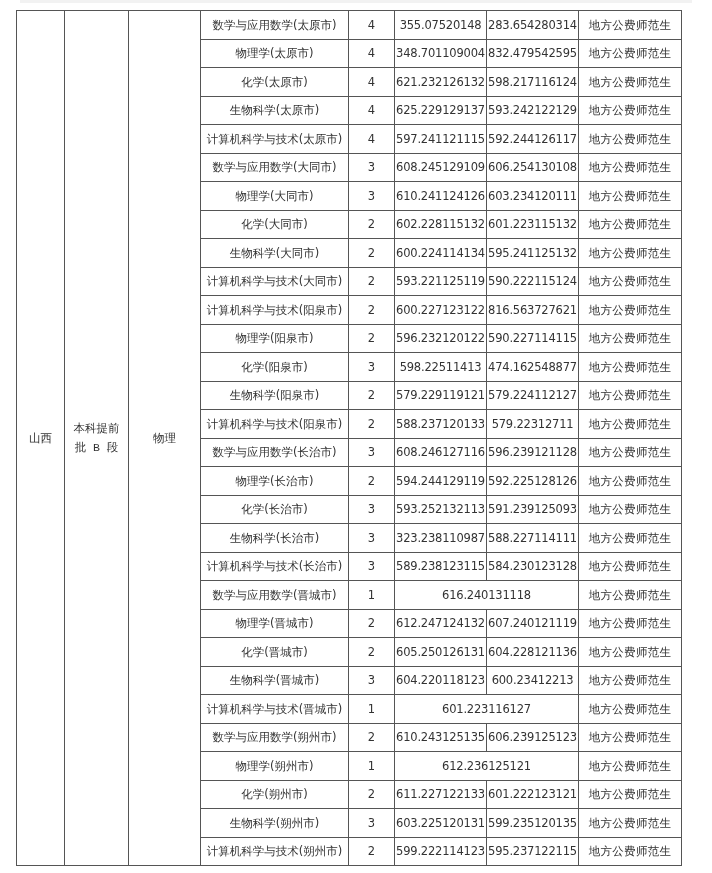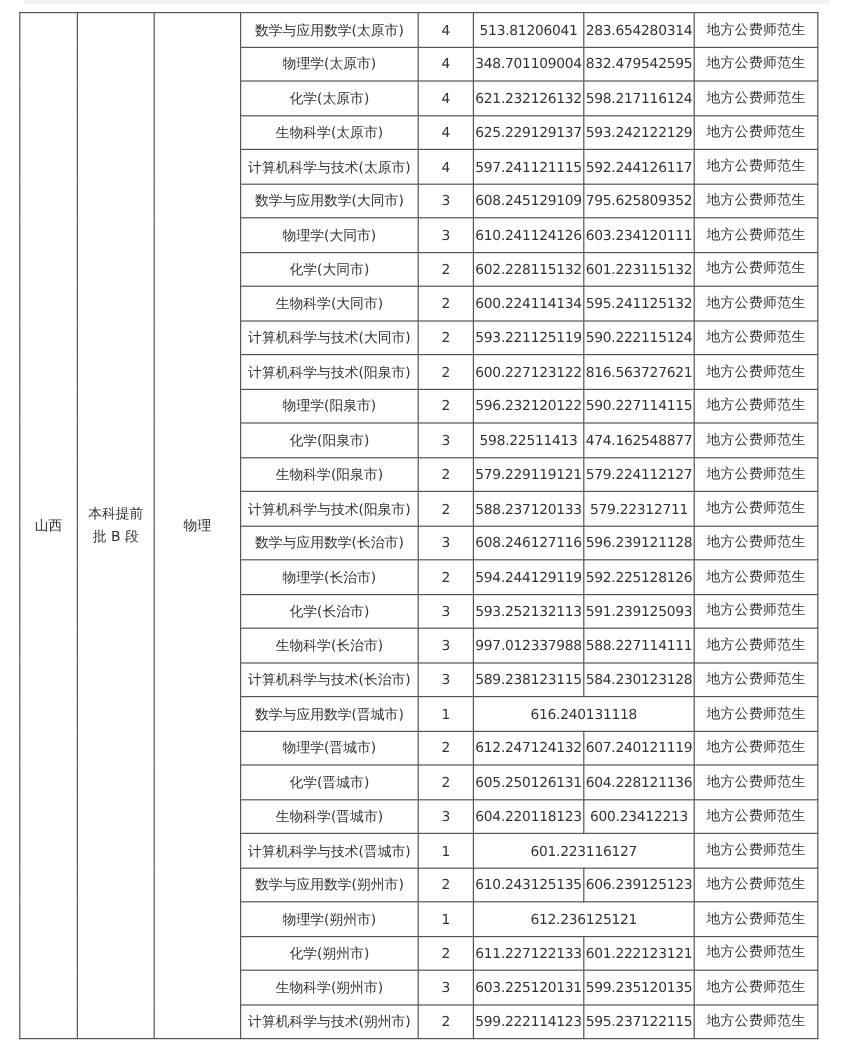--- a/index.html
+++ b/index.html
@@ -43,20 +43,21 @@
       overflow: hidden;
     }
     td.merged-left {
       border-color: #666666;
       font-size: 11.5px;
     }
     td.batch {
       white-space: normal !important;
       line-height: 19px !important;
       padding: 0 6px !important;
+      font-family: Liberation Mono, monospace;
     }
     td.score { letter-spacing: -0.2px; }
     td.type { letter-spacing: 0.3px; font-family: Liberation Serif, serif; }
   </style>
 </head>
 <body>
 
 <div class="top-strip"></div>
 
 <table class="admission">
@@ -70,21 +71,21 @@
     <col style="width:92px">
     <col style="width:103px">
   </colgroup>
   <tbody id="table-body">
       <tr>
         <td rowspan="30" class="merged-left">山西</td>
         <td rowspan="30" class="merged-left batch">本科提前批 B 段</td>
         <td rowspan="30" class="merged-left">物理</td>
         <td>数学与应用数学(太原市)</td>
         <td>4</td>
-        <td class="score">513.81206041</td>
+        <td class="score">355.07520148</td>
         <td class="score">283.654280314</td>
         <td class="type">地方公费师范生</td>
       </tr>
       <tr>
         <td>物理学(太原市)</td>
         <td>4</td>
         <td class="score">348.701109004</td>
         <td class="score">832.479542595</td>
         <td class="type">地方公费师范生</td>
       </tr>
@@ -106,21 +107,21 @@
         <td>计算机科学与技术(太原市)</td>
         <td>4</td>
         <td class="score">597.241121115</td>
         <td class="score">592.244126117</td>
         <td class="type">地方公费师范生</td>
       </tr>
       <tr>
         <td>数学与应用数学(大同市)</td>
         <td>3</td>
         <td class="score">608.245129109</td>
-        <td class="score">795.625809352</td>
+        <td class="score">606.254130108</td>
         <td class="type">地方公费师范生</td>
       </tr>
       <tr>
         <td>物理学(大同市)</td>
         <td>3</td>
         <td class="score">610.241124126</td>
         <td class="score">603.234120111</td>
         <td class="type">地方公费师范生</td>
       </tr>
       <tr>
@@ -196,21 +197,21 @@
       <tr>
         <td>化学(长治市)</td>
         <td>3</td>
         <td class="score">593.252132113</td>
         <td class="score">591.239125093</td>
         <td class="type">地方公费师范生</td>
       </tr>
       <tr>
         <td>生物科学(长治市)</td>
         <td>3</td>
-        <td class="score">997.012337988</td>
+        <td class="score">323.238110987</td>
         <td class="score">588.227114111</td>
         <td class="type">地方公费师范生</td>
       </tr>
       <tr>
         <td>计算机科学与技术(长治市)</td>
         <td>3</td>
         <td class="score">589.238123115</td>
         <td class="score">584.230123128</td>
         <td class="type">地方公费师范生</td>
       </tr>

